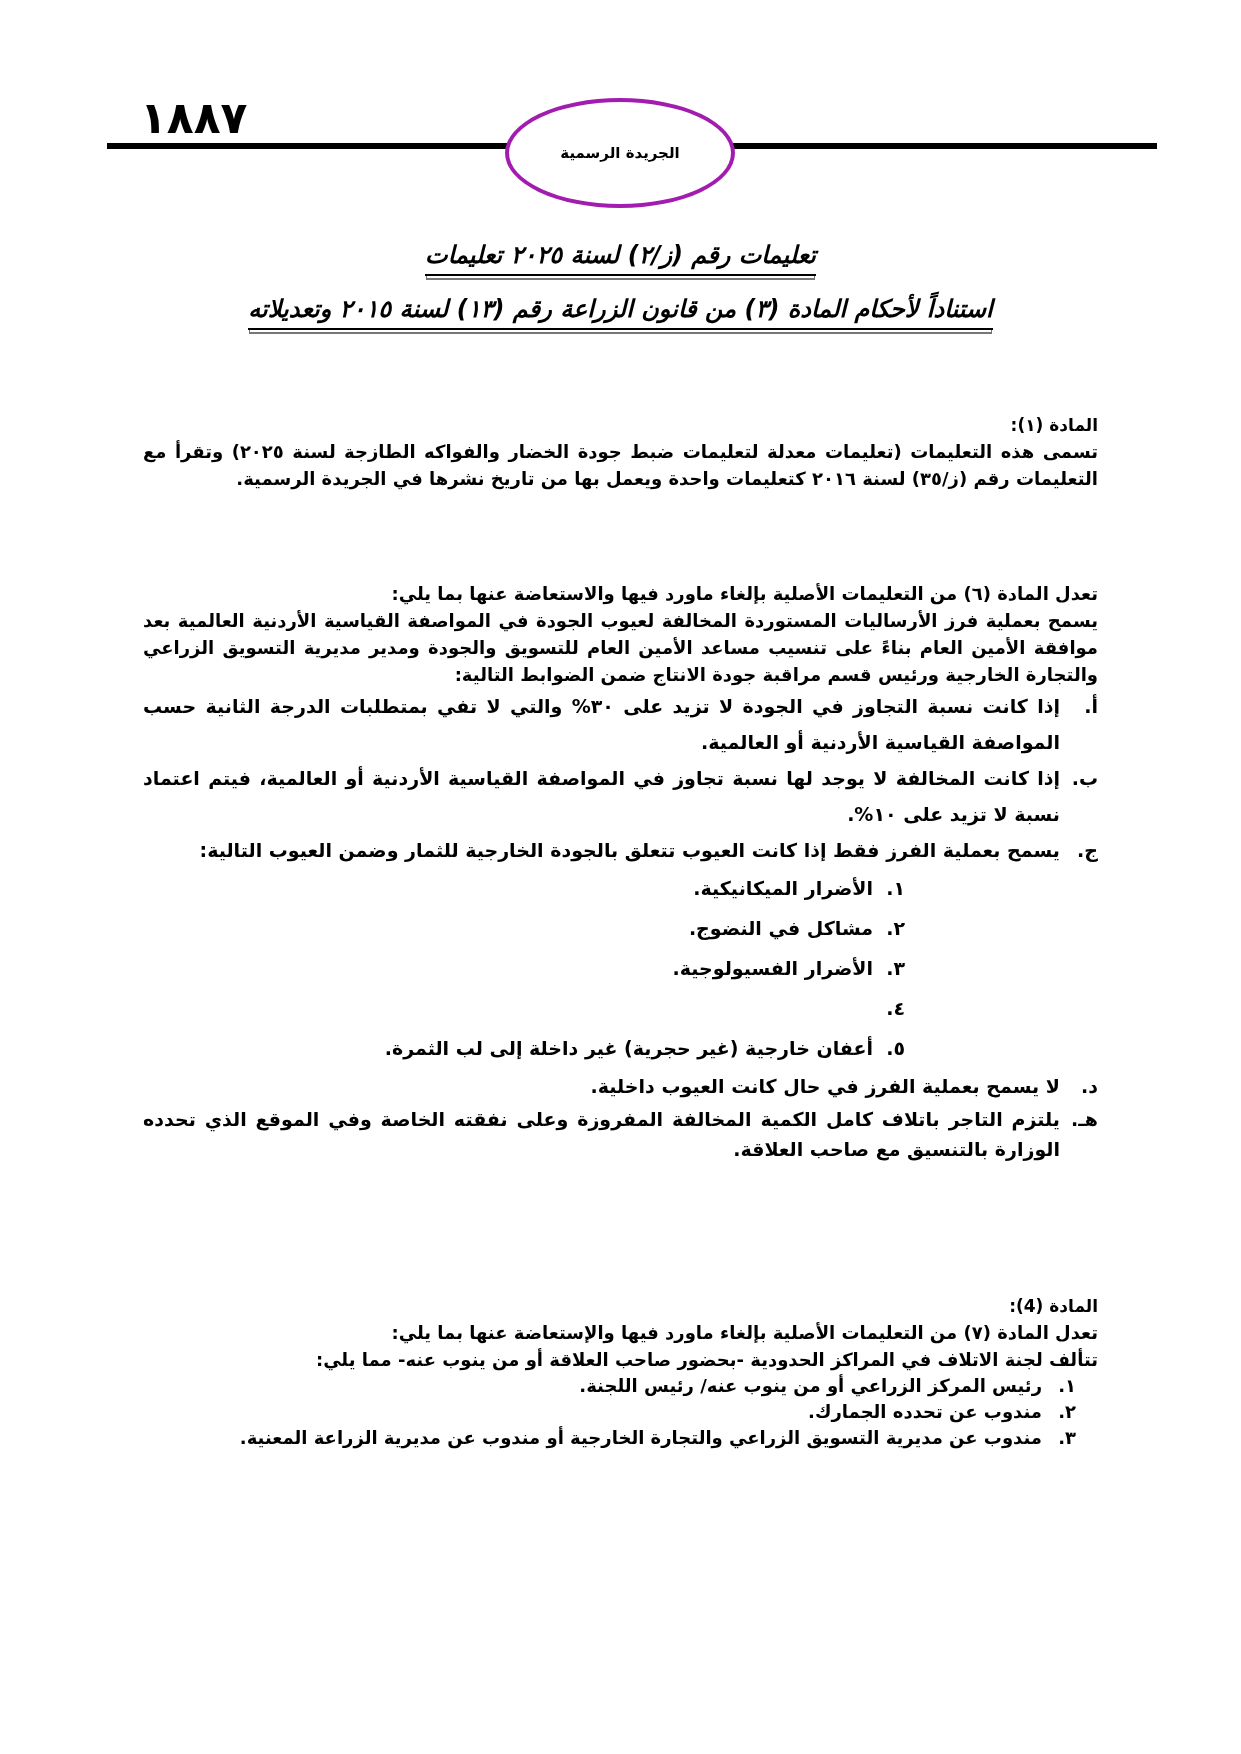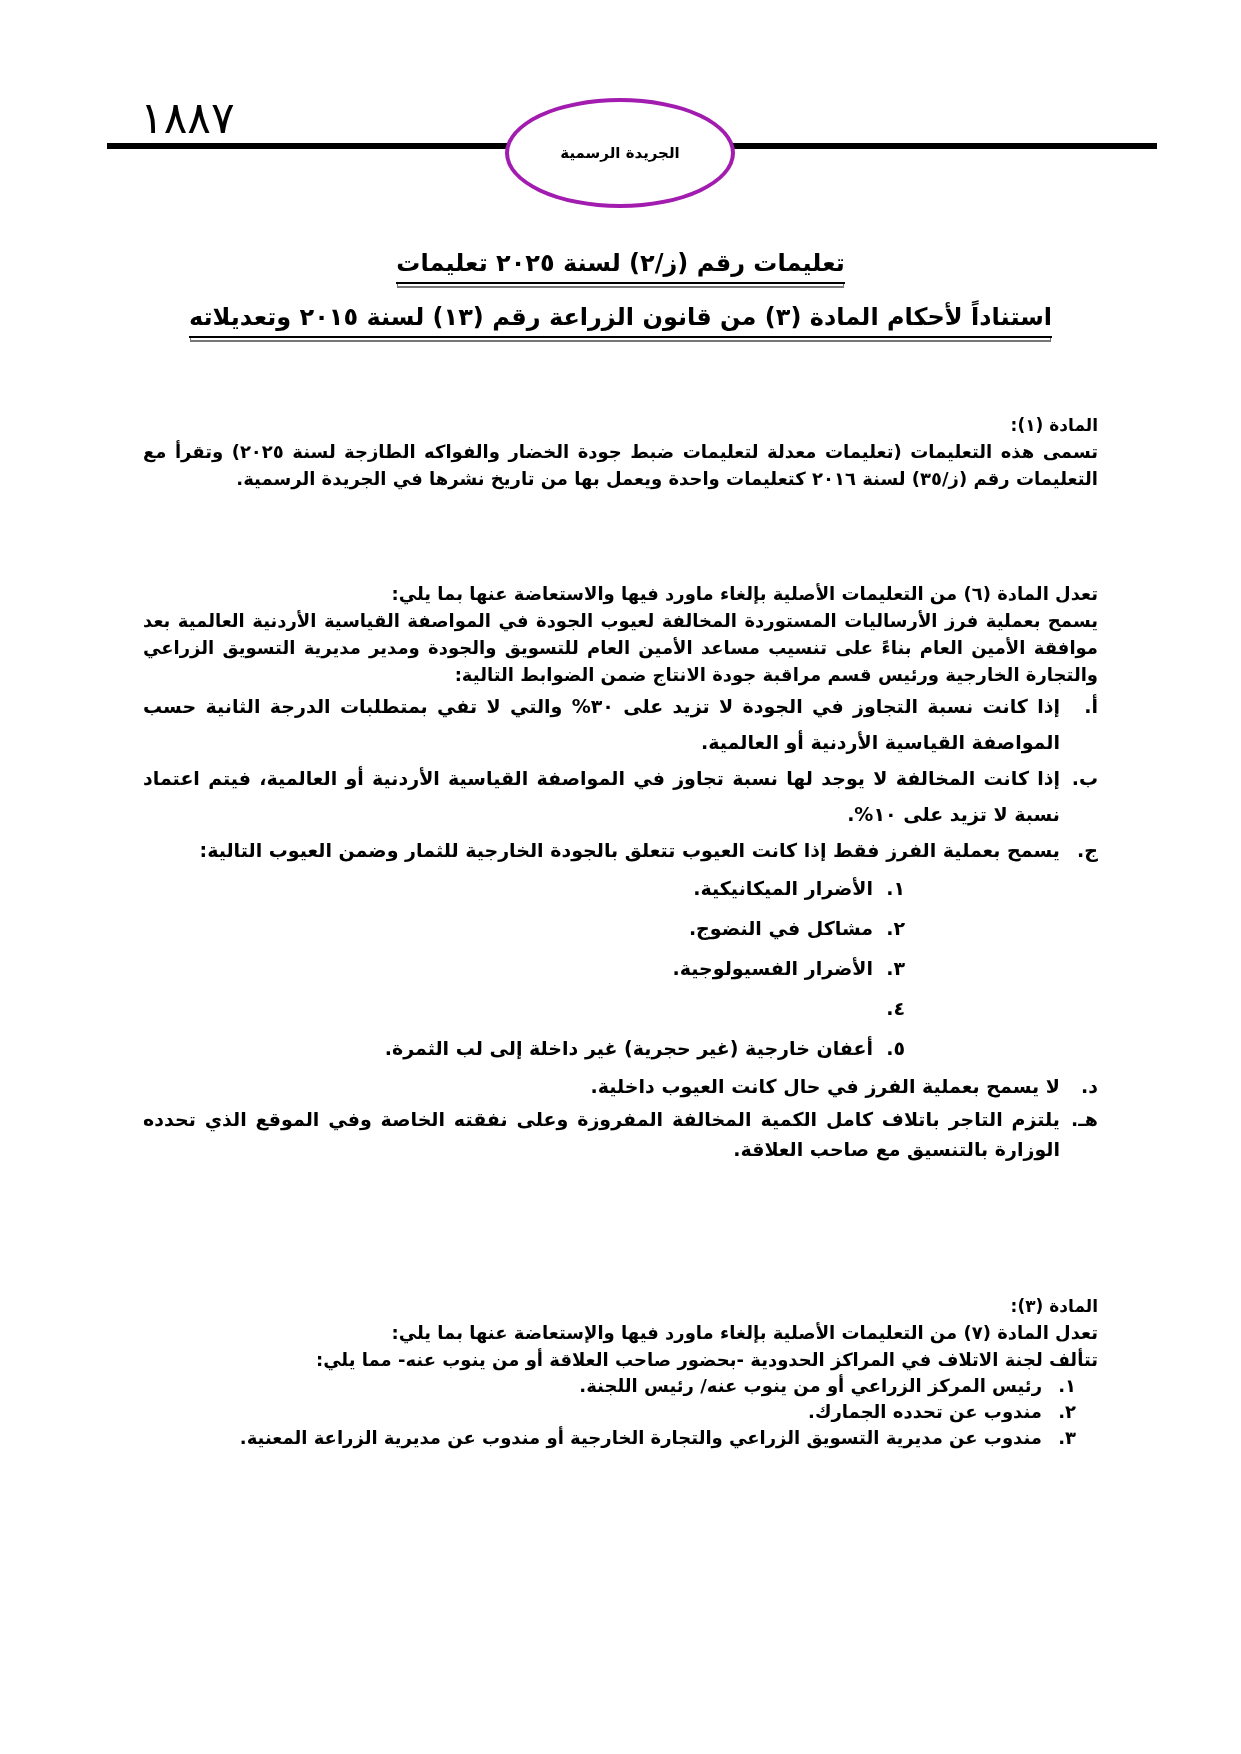--- a/index.html
+++ b/index.html
@@ -1,32 +1,32 @@
 <!DOCTYPE html>
 <html><head>
 <meta charset="utf-8">
 <style>
   html, body { margin:0; padding:0; background:#ffffff; }
   body { width:1241px; height:1754px; position:relative; overflow:hidden;
          font-family:"DejaVu Sans", "Liberation Sans", sans-serif; color:#000; }
   .page { position:absolute; left:0; top:0; width:1241px; height:1754px; }
 
   
-  .page-number { position:absolute; left:140px; top:92px; font-size:44px; font-weight:normal;
+  .page-number { position:absolute; left:140px; top:92px; font-size:44px; font-weight:bold;
                  letter-spacing:1px; font-family:"DejaVu Sans", sans-serif; }
   .rule { position:absolute; top:143px; height:6px; background:#000; }
   .rule.left { left:107px; width:400px; }
   .rule.right { left:732px; width:425px; }
   .oval { position:absolute; left:505px; top:98px; width:230px; height:110px;
           border:4px solid #a21caf; border-radius:50%; box-sizing:border-box;
           display:flex; align-items:center; justify-content:center; background:#fff; }
   .oval span { font-size:15px; font-weight:bold; direction:rtl; }
 
   
-  .titles { position:absolute; left:100px; width:1041px; top:236px; direction:rtl; text-align:center; }
+  .titles { position:absolute; left:100px; width:1041px; top:228px; direction:rtl; text-align:center;font-style:italic; }
   .title-line { font-size:24px; font-weight:900; line-height:54px; height:54px; }
   .title-line span { display:inline-block; border-bottom:2px solid #000; line-height:34px;
                      padding-bottom:2px; box-shadow:0 4px 0 -2px #fff, 0 5px 0 -1px #777; }
 
   
   .content { position:absolute; left:143px; right:143px; direction:rtl; text-align:right;
              font-weight:bold; font-size:18px; }
   .article-head { font-size:17px; line-height:26px; }
   .para { line-height:27px; text-align:justify; text-align-last:right; }
   .item { display:flex; flex-direction:row; line-height:36px; font-size:19px; }
@@ -101,21 +101,21 @@
       <span class="marker">د.</span>
       <span class="text">لا يسمح بعملية الفرز في حال كانت العيوب داخلية.</span>
     </div>
     <div class="item" style="line-height:30px;">
       <span class="marker">هـ.</span>
       <span class="text">يلتزم التاجر باتلاف كامل الكمية المخالفة المفروزة وعلى نفقته الخاصة وفي الموقع الذي تحدده الوزارة بالتنسيق مع صاحب العلاقة.</span>
     </div>
   </div>
 
   <div class="content" style="top:1293px;">
-    <div class="article-head">المادة (٣):</div>
+    <div class="article-head">المادة (4):</div>
     <div class="para">تعدل المادة (٧) من التعليمات الأصلية بإلغاء ماورد فيها والإستعاضة عنها بما يلي:</div>
     <div class="para">تتألف لجنة الاتلاف في المراكز الحدودية -بحضور صاحب العلاقة أو من ينوب عنه- مما يلي:</div>
     <div class="a3-item">
       <span class="marker">١.</span>
       <span class="text">رئيس المركز الزراعي أو من ينوب عنه/ رئيس اللجنة.</span>
     </div>
     <div class="a3-item">
       <span class="marker">٢.</span>
       <span class="text">مندوب عن تحدده الجمارك.</span>
     </div>

